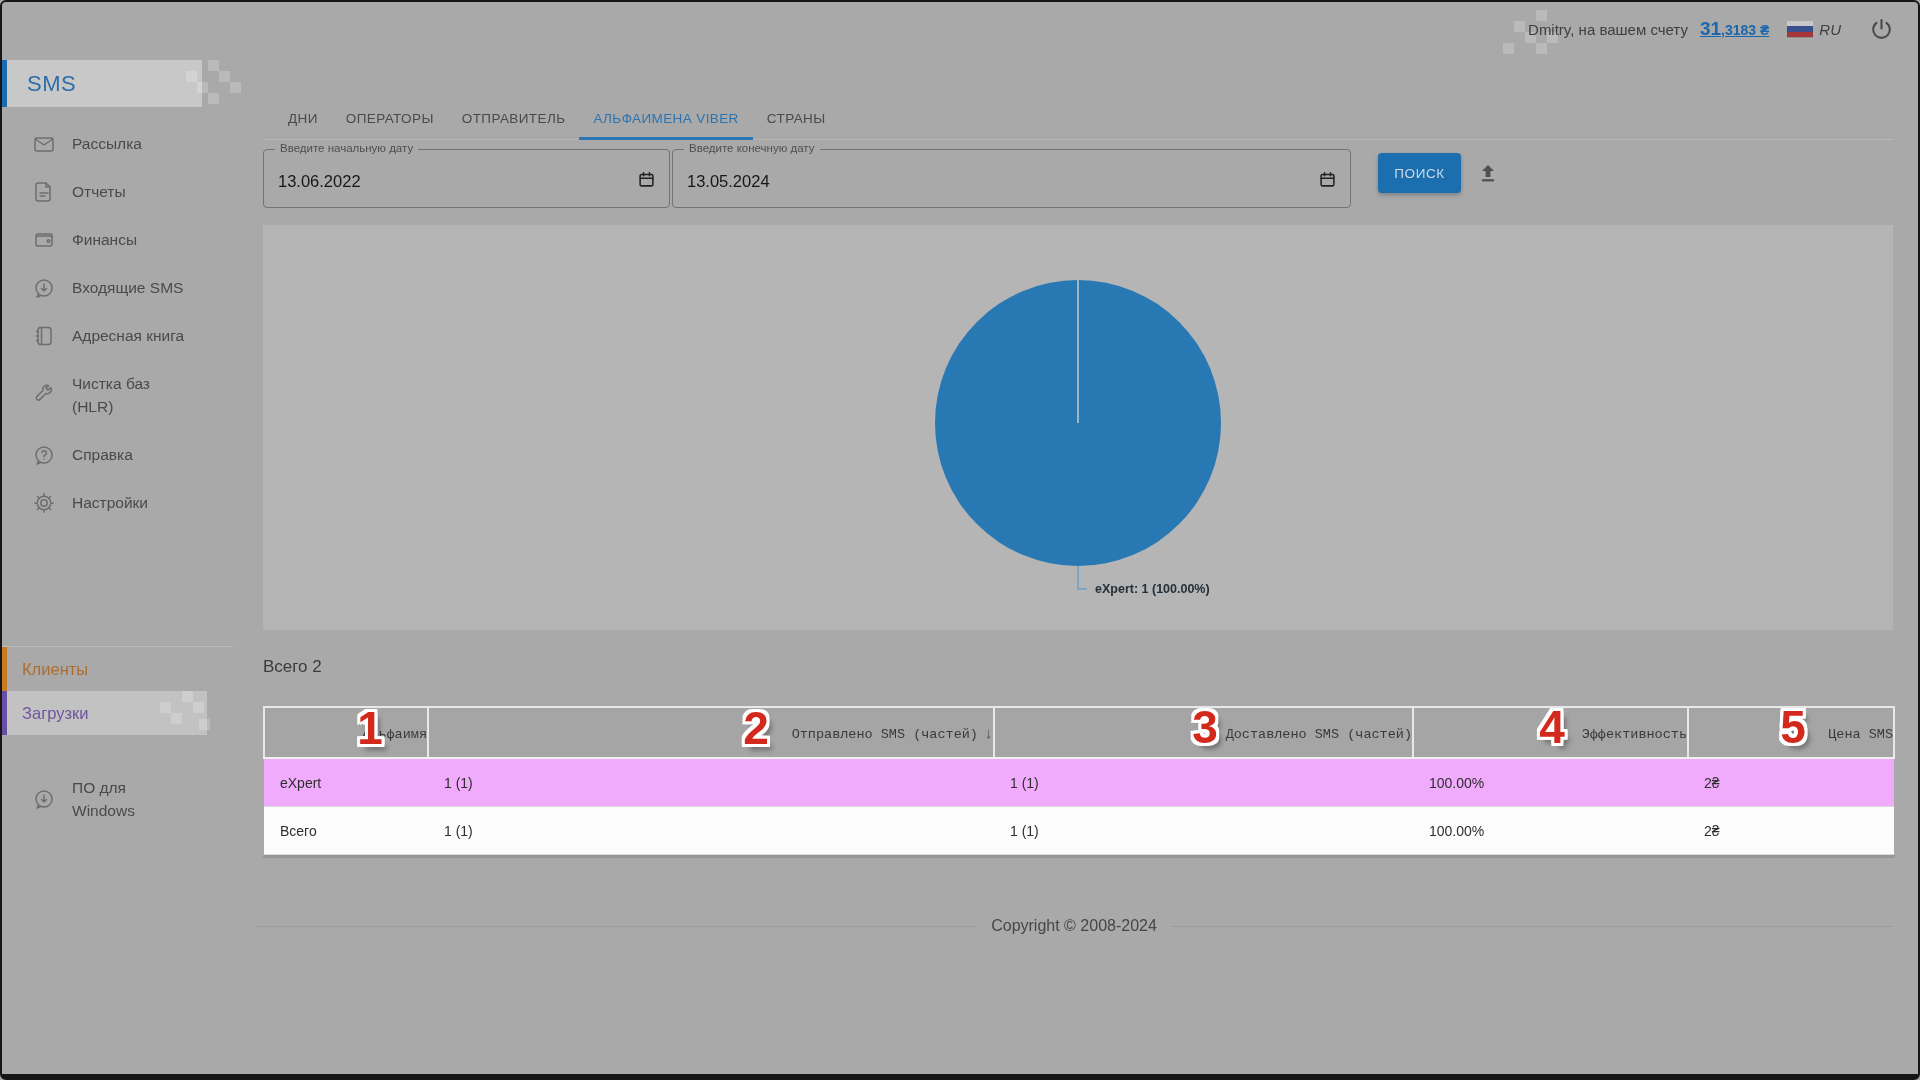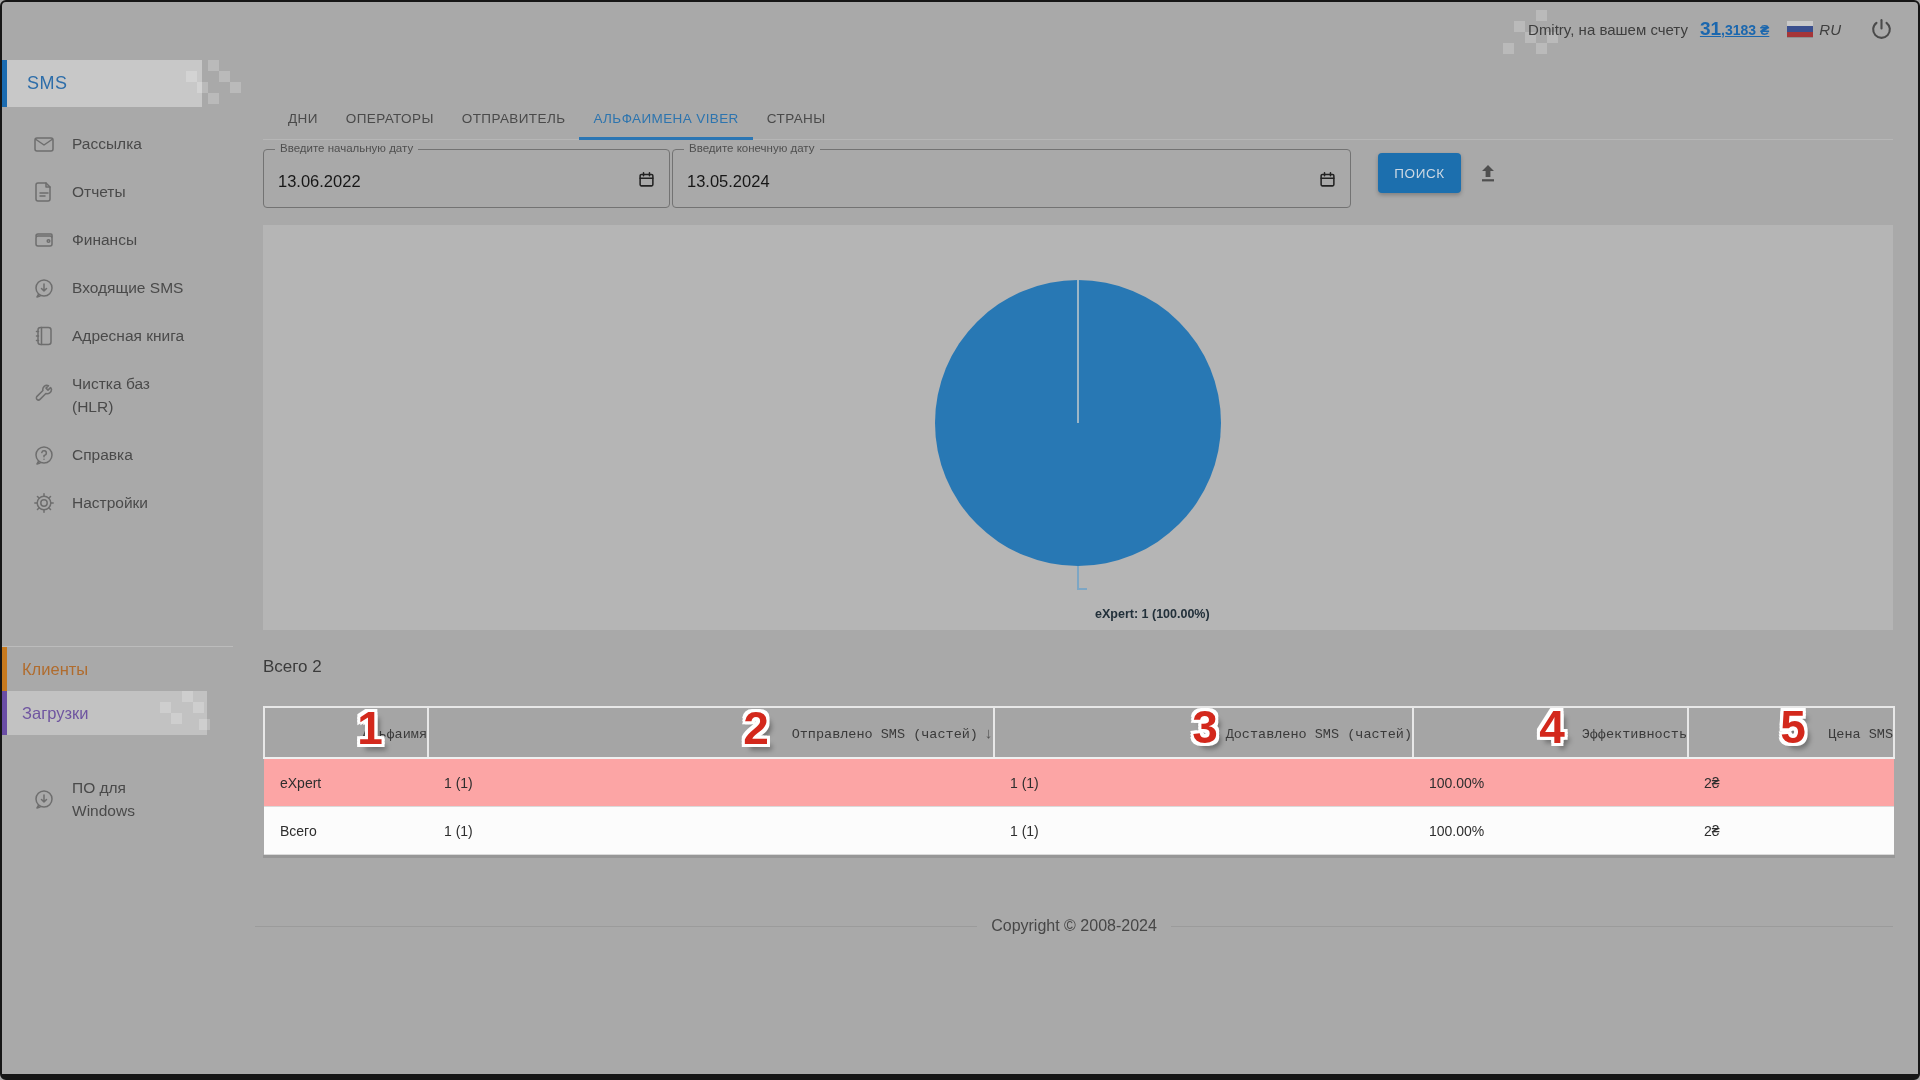--- a/index.html
+++ b/index.html
@@ -23,21 +23,21 @@
   .power{margin-left:16px;cursor:pointer;display:flex;align-items:center;}
 
   
   .deco{position:absolute;pointer-events:none;}
   .deco i{position:absolute;width:11px;height:11px;background:rgba(255,255,255,.20);}
 
   
   .sidebar{position:absolute;left:0;top:0;bottom:0;width:218px;}
   .sms-block{position:absolute;left:0;top:60px;width:202px;height:47px;background:#c8c8c8;display:flex;align-items:center;}
   .sms-block .bar{position:absolute;left:0;top:0;bottom:0;width:7px;background:#1b6bb0;}
-  .sms-block .label{margin-left:27px;font-size:18px;color:#2d6da9;letter-spacing:.5px;}
+  .sms-block .label{margin-left:27px;font-size:22px;color:#2d6da9;letter-spacing:.5px;}
   .nav{position:absolute;left:0;top:120px;width:218px;display:flex;flex-direction:column;}
   .nav-item{display:flex;align-items:center;gap:17px;padding:12px 0 12px 33px;cursor:pointer;}
   .nav-item.active{background:#b3b3b3;}
   .nav-item .ico{width:22px;height:24px;flex:0 0 22px;display:flex;align-items:center;}
   .nav-item .lbl{font-size:15.5px;color:#4a4a4a;line-height:1.5;width:118px;}
   svg.oicn{stroke:#6e6e6e;fill:none;stroke-width:1.5;stroke-linecap:round;stroke-linejoin:round;}
   .side-section{position:absolute;left:0;top:646px;width:233px;}
   .side-divider{height:1px;background:#bcbcbc;width:233px;}
   .section-item{position:relative;height:44px;display:flex;align-items:center;cursor:pointer;}
   .section-item .sbar{position:absolute;left:0;top:0;bottom:0;width:7px;}
@@ -64,28 +64,28 @@
   .df2{left:672px;top:149px;width:677px;}
   .search-btn{position:absolute;left:1378px;top:153px;width:83px;height:40px;background:#1c6fae;border:none;border-radius:4px;color:#ccd8e3;font-size:13.5px;letter-spacing:.6px;font-family:"Liberation Sans",sans-serif;cursor:pointer;box-shadow:0 2px 4px rgba(0,0,0,.25);}
   .export-btn{position:absolute;left:1473px;top:158px;width:30px;height:30px;cursor:pointer;display:flex;align-items:center;justify-content:center;}
 
   .chart-panel{position:absolute;left:263px;top:225px;width:1630px;height:405px;background:#b5b5b5;}
   .chart-title{position:absolute;top:12px;left:0;right:0;text-align:center;font-size:17.5px;font-weight:bold;color:#333;}
   .pie{position:absolute;left:672px;top:55px;width:286px;height:286px;border-radius:50%;background:#2878b4;}
   .pie .radius{position:absolute;left:calc(50% - 1px);top:0;width:2px;height:143px;background:#9db6c6;}
   .leader-v{position:absolute;left:814px;top:341px;width:2px;height:24px;background:#7da6c4;}
   .leader-h{position:absolute;left:814px;top:363px;width:10px;height:2px;background:#7da6c4;}
-  .pie-label{position:absolute;left:832px;top:357px;font-size:12.5px;font-weight:bold;color:#22303a;margin-top:25px;}
+  .pie-label{position:absolute;left:832px;top:357px;font-size:12.5px;font-weight:bold;color:#22303a;}
 
   .summary{position:absolute;left:263px;top:657px;font-size:17px;color:#3b3b3b;}
 
   table.data{position:absolute;left:263px;top:706px;width:1630px;border-collapse:collapse;table-layout:fixed;box-shadow:0 3px 0 rgba(0,0,0,.10);}
   table.data th{background:#a5a5a5;border:2px solid #e8e8e8;border-bottom:2px solid #f0f0f0;height:45px;text-align:right;padding:4px 0 0 14px;font-size:13.5px;font-weight:normal;color:#3a3a3a;cursor:pointer;font-family:Liberation Mono, monospace;}
   table.data td{height:47px;padding:0 0 0 16px;font-size:14px;color:#2e2e2e;border-bottom:1px solid #dadada;}
-  table.data tr.r0 td{background:#fca5a5;}
+  table.data tr.r0 td{background:#f0abfc;}
   table.data tr.r1 td{background:#fcfcfc;}
   .sort-arrow{color:#555;font-size:15px;margin-left:6px;}
 
   .annot{position:absolute;transform:translateX(-50%);font-size:46px;line-height:50px;font-weight:bold;color:#d3281c;z-index:20;
     text-shadow:-3px -3px 0 #fff,3px -3px 0 #fff,-3px 3px 0 #fff,3px 3px 0 #fff,-3px 0 0 #fff,3px 0 0 #fff,0 -3px 0 #fff,0 3px 0 #fff,5px 6px 5px rgba(0,0,0,.35);}
 
   .footer{position:absolute;left:255px;top:917px;width:1638px;display:flex;align-items:center;gap:14px;}
   .footer .line{flex:1;height:1px;background:#9b9b9b;}
   .footer .ctext{font-size:16px;color:#474747;white-space:nowrap;}
 </style>

